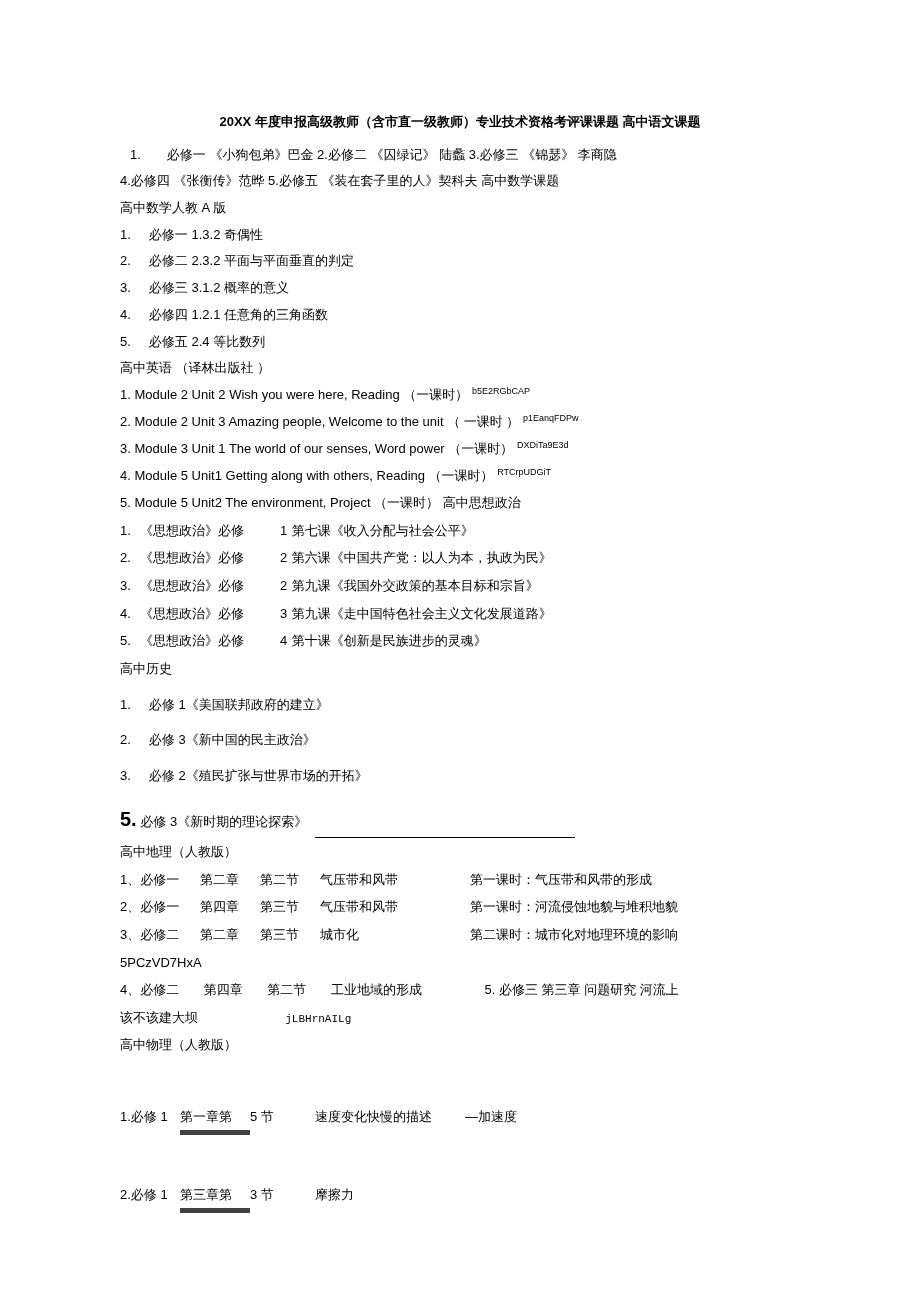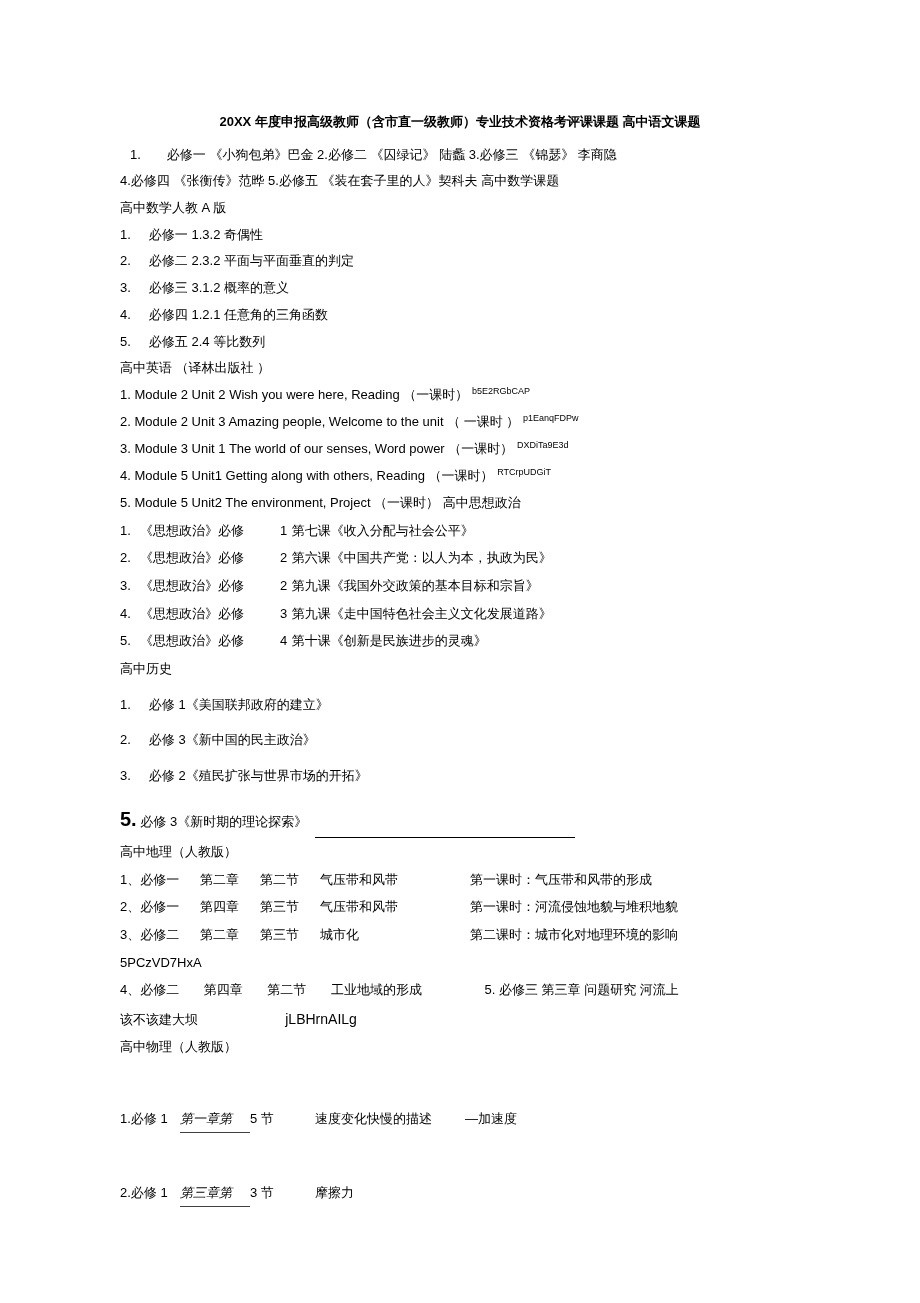--- a/index.html
+++ b/index.html
@@ -69,21 +69,21 @@
     }
     .geo-row, .phys-row {
       margin: 3px 0;
     }
     .geo-c1 { display: inline-block; width: 80px; }
     .geo-c2 { display: inline-block; width: 60px; }
     .geo-c3 { display: inline-block; width: 60px; }
     .geo-c4 { display: inline-block; width: 150px; }
     .geo-c5 { display: inline-block; }
     .phys-c1 { display: inline-block; width: 60px; }
-    .phys-c2 { display: inline-block; width: 70px; border-bottom: 1px solid #404040; font-style: italic; }
+    .phys-c2 { display: inline-block; width: 70px; border-bottom: 5px solid #404040; }
     .phys-c3 { display: inline-block; width: 45px; }
     .phys-c4 { display: inline-block; width: 150px; text-align: left; padding-left: 20px; margin-top: 45px;}
     .phys-c5 { display: inline-block; }
     .sub-indent { padding-left: 10px; }
   </style>
 </head>
 <body>
 
 <div class="title">20XX 年度申报高级教师（含市直一级教师）专业技术资格考评课课题 高中语文课题</div>
 
@@ -140,20 +140,20 @@
 <div class="geo-row">
   <span class="geo-c1">4、必修二</span>
   <span class="geo-c2">第四章</span>
   <span class="geo-c3">第二节</span>
   <span class="geo-c4">工业地域的形成</span>
   <span class="geo-c5">5. 必修三 第三章 问题研究 河流上</span>
 </div>
 <div class="content-line">
   <span>该不该建大坝</span>
   <span style="display:inline-block;width:80px;"></span>
-  <span style="font-family:Liberation Sans, sans-serif;font-size:14px;">jLBHrnAILg</span>
+  <span style="font-family:Liberation Mono, monospace;font-size:11px;">jLBHrnAILg</span>
 </div>
 
 <div class="content-line">高中物理（人教版）</div>
 <div id="phys-list">
     <div class="phys-row"><span class="phys-c1">1.必修 1</span><span class="phys-c2">第一章第</span><span class="phys-c3">5 节</span><span class="phys-c4">速度变化快慢的描述</span><span class="phys-c5">—加速度</span></div>
     <div class="phys-row"><span class="phys-c1">2.必修 1</span><span class="phys-c2">第三章第</span><span class="phys-c3">3 节</span><span class="phys-c4">摩擦力</span><span class="phys-c5"></span></div>
   </div>
 
 </body></html>

